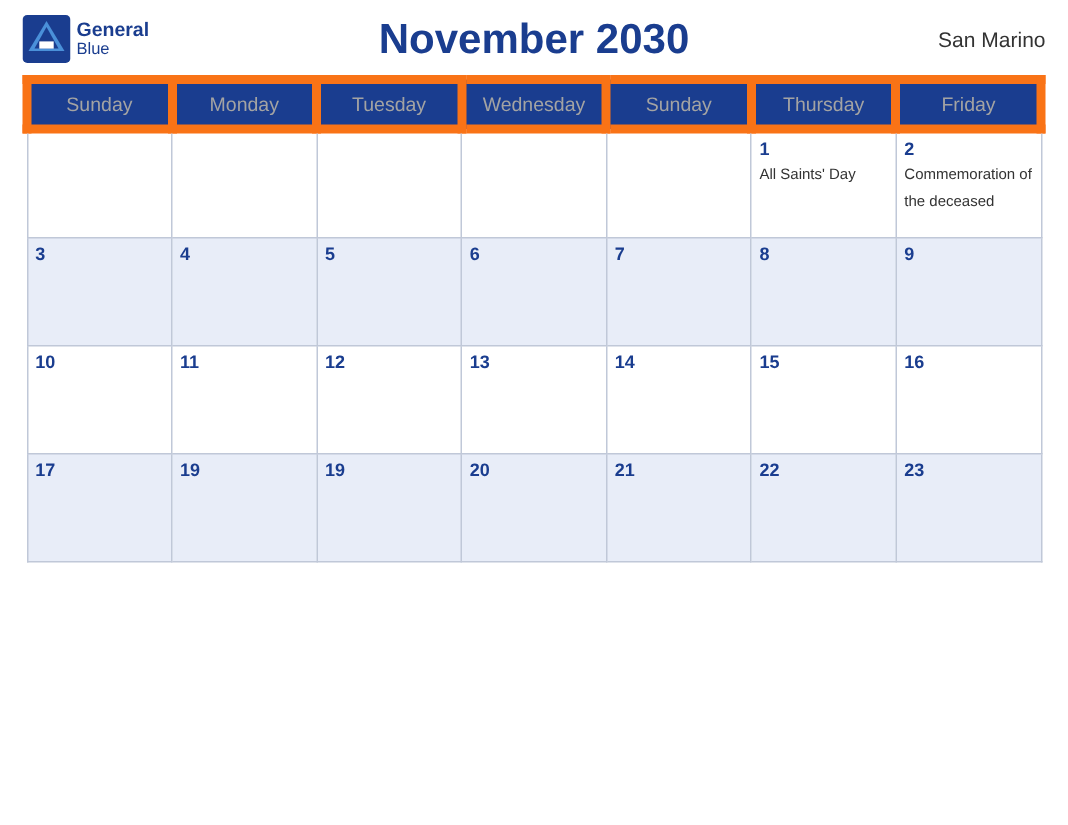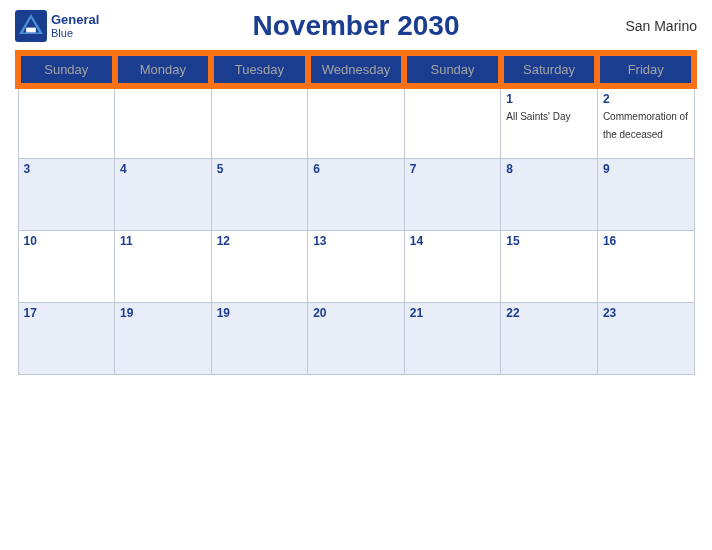--- a/index.html
+++ b/index.html
@@ -122,21 +122,21 @@
   </div>
 
   <table class="calendar-grid">
     <thead>
       <tr>
         <th>Sunday</th>
         <th>Monday</th>
         <th>Tuesday</th>
         <th>Wednesday</th>
         <th>Sunday</th>
-        <th>Saturday</th>
+        <th>Thursday</th>
         <th>Friday</th>
       </tr>
     </thead>
     <tbody id="calendar-body">
     <tr>
           <td class="empty-cell"></td>
           <td class="empty-cell"></td>
           <td class="empty-cell"></td>
           <td class="empty-cell"></td>
           <td class="empty-cell"></td>

